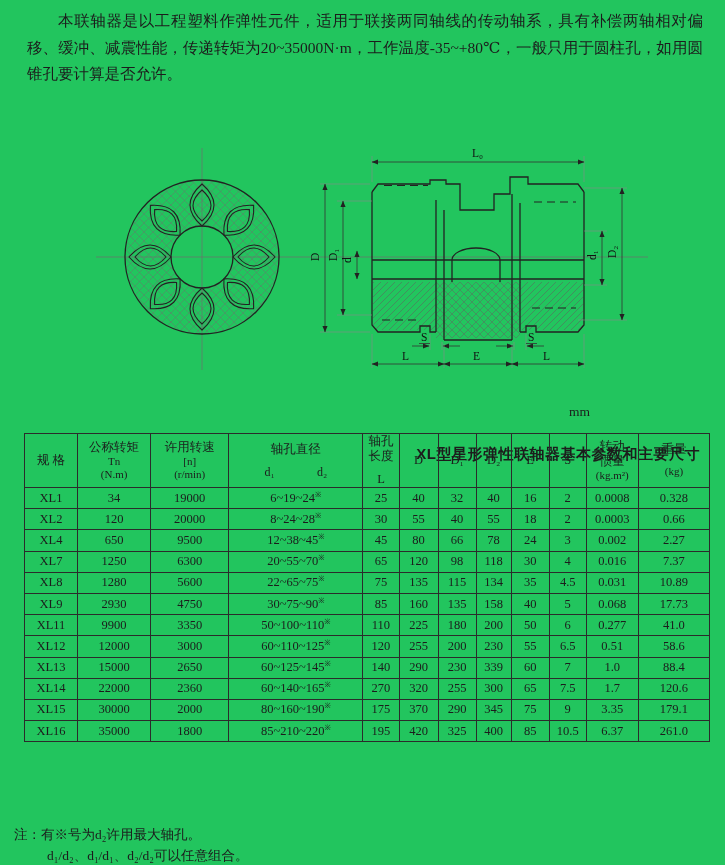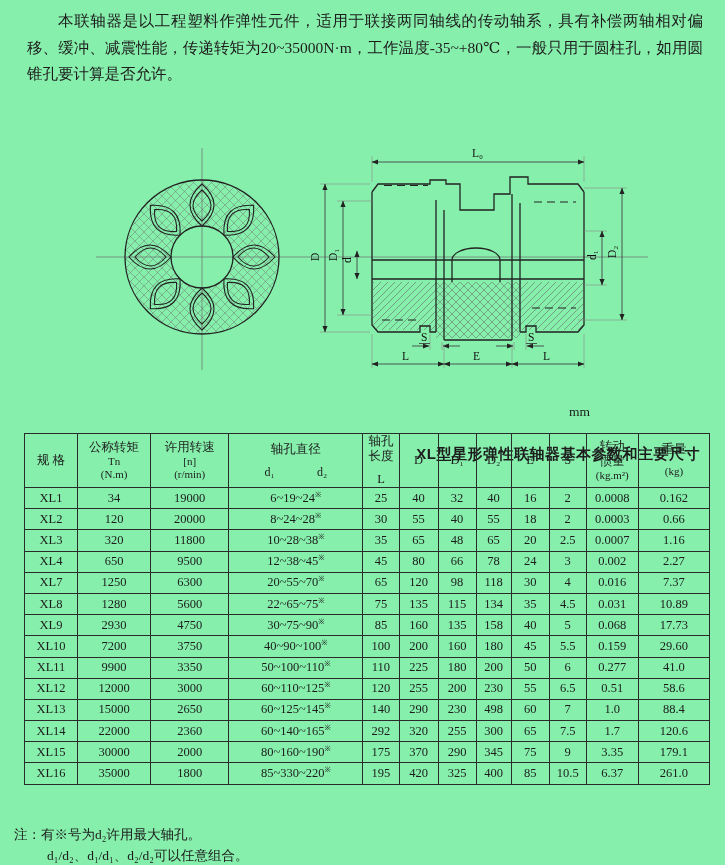--- a/index.html
+++ b/index.html
@@ -1,17 +1,17 @@
 <!DOCTYPE html>
 <html><head>
 <meta charset="utf-8">
 <style>
   html,body{margin:0;padding:0;background:#f6f6f4;}
   .page{
-    position:relative;width:725px;height:865px;background:#86efac;
+    position:relative;width:725px;height:865px;background:#22c55e;
     font-family:"Liberation Serif","DejaVu Serif",serif;color:#1c1c1c;overflow:hidden;
   }
   .intro{
     position:absolute;top:8px;left:27px;width:676px;margin:0;
     font-size:15.5px;line-height:26.5px;text-indent:2em;text-align:justify;
   }
   .drawing{position:absolute;top:128px;left:0;}
   .ln{stroke:#222;stroke-width:1.3;fill:none;}
   .ln2{stroke:#222;stroke-width:1.1;fill:none;}
   .cl{stroke:#6f6f6f;stroke-width:0.7;fill:none;}
@@ -254,51 +254,37 @@
       <td>34</td>
       <td>19000</td>
       <td><span>6~19~24</span><sup class="star">※</sup></td>
       <td>25</td>
       <td>40</td>
       <td>32</td>
       <td>40</td>
       <td>16</td>
       <td>2</td>
       <td>0.0008</td>
-      <td>0.162</td>
+      <td>0.328</td>
     </tr>
         <tr>
       <td>XL2</td>
       <td>120</td>
       <td>20000</td>
       <td><span>8~24~28</span><sup class="star">※</sup></td>
       <td>30</td>
       <td>55</td>
       <td>40</td>
       <td>55</td>
       <td>18</td>
       <td>2</td>
       <td>0.0003</td>
       <td>0.66</td>
     </tr>
         <tr>
-      <td>XL3</td>
-      <td>320</td>
-      <td>11800</td>
-      <td><span>10~28~38</span><sup class="star">※</sup></td>
-      <td>35</td>
-      <td>65</td>
-      <td>48</td>
-      <td>65</td>
-      <td>20</td>
-      <td>2.5</td>
-      <td>0.0007</td>
-      <td>1.16</td>
-    </tr>
-        <tr>
       <td>XL4</td>
       <td>650</td>
       <td>9500</td>
       <td><span>12~38~45</span><sup class="star">※</sup></td>
       <td>45</td>
       <td>80</td>
       <td>66</td>
       <td>78</td>
       <td>24</td>
       <td>3</td>
@@ -341,34 +327,20 @@
       <td>85</td>
       <td>160</td>
       <td>135</td>
       <td>158</td>
       <td>40</td>
       <td>5</td>
       <td>0.068</td>
       <td>17.73</td>
     </tr>
         <tr>
-      <td>XL10</td>
-      <td>7200</td>
-      <td>3750</td>
-      <td><span>40~90~100</span><sup class="star">※</sup></td>
-      <td>100</td>
-      <td>200</td>
-      <td>160</td>
-      <td>180</td>
-      <td>45</td>
-      <td>5.5</td>
-      <td>0.159</td>
-      <td>29.60</td>
-    </tr>
-        <tr>
       <td>XL11</td>
       <td>9900</td>
       <td>3350</td>
       <td><span>50~100~110</span><sup class="star">※</sup></td>
       <td>110</td>
       <td>225</td>
       <td>180</td>
       <td>200</td>
       <td>50</td>
       <td>6</td>
@@ -390,32 +362,32 @@
       <td>58.6</td>
     </tr>
         <tr>
       <td>XL13</td>
       <td>15000</td>
       <td>2650</td>
       <td><span>60~125~145</span><sup class="star">※</sup></td>
       <td>140</td>
       <td>290</td>
       <td>230</td>
-      <td>498</td>
+      <td>339</td>
       <td>60</td>
       <td>7</td>
       <td>1.0</td>
       <td>88.4</td>
     </tr>
         <tr>
       <td>XL14</td>
       <td>22000</td>
       <td>2360</td>
       <td><span>60~140~165</span><sup class="star">※</sup></td>
-      <td>292</td>
+      <td>270</td>
       <td>320</td>
       <td>255</td>
       <td>300</td>
       <td>65</td>
       <td>7.5</td>
       <td>1.7</td>
       <td>120.6</td>
     </tr>
         <tr>
       <td>XL15</td>
@@ -428,21 +400,21 @@
       <td>345</td>
       <td>75</td>
       <td>9</td>
       <td>3.35</td>
       <td>179.1</td>
     </tr>
         <tr>
       <td>XL16</td>
       <td>35000</td>
       <td>1800</td>
-      <td><span>85~330~220</span><sup class="star">※</sup></td>
+      <td><span>85~210~220</span><sup class="star">※</sup></td>
       <td>195</td>
       <td>420</td>
       <td>325</td>
       <td>400</td>
       <td>85</td>
       <td>10.5</td>
       <td>6.37</td>
       <td>261.0</td>
     </tr>
       </tbody>

